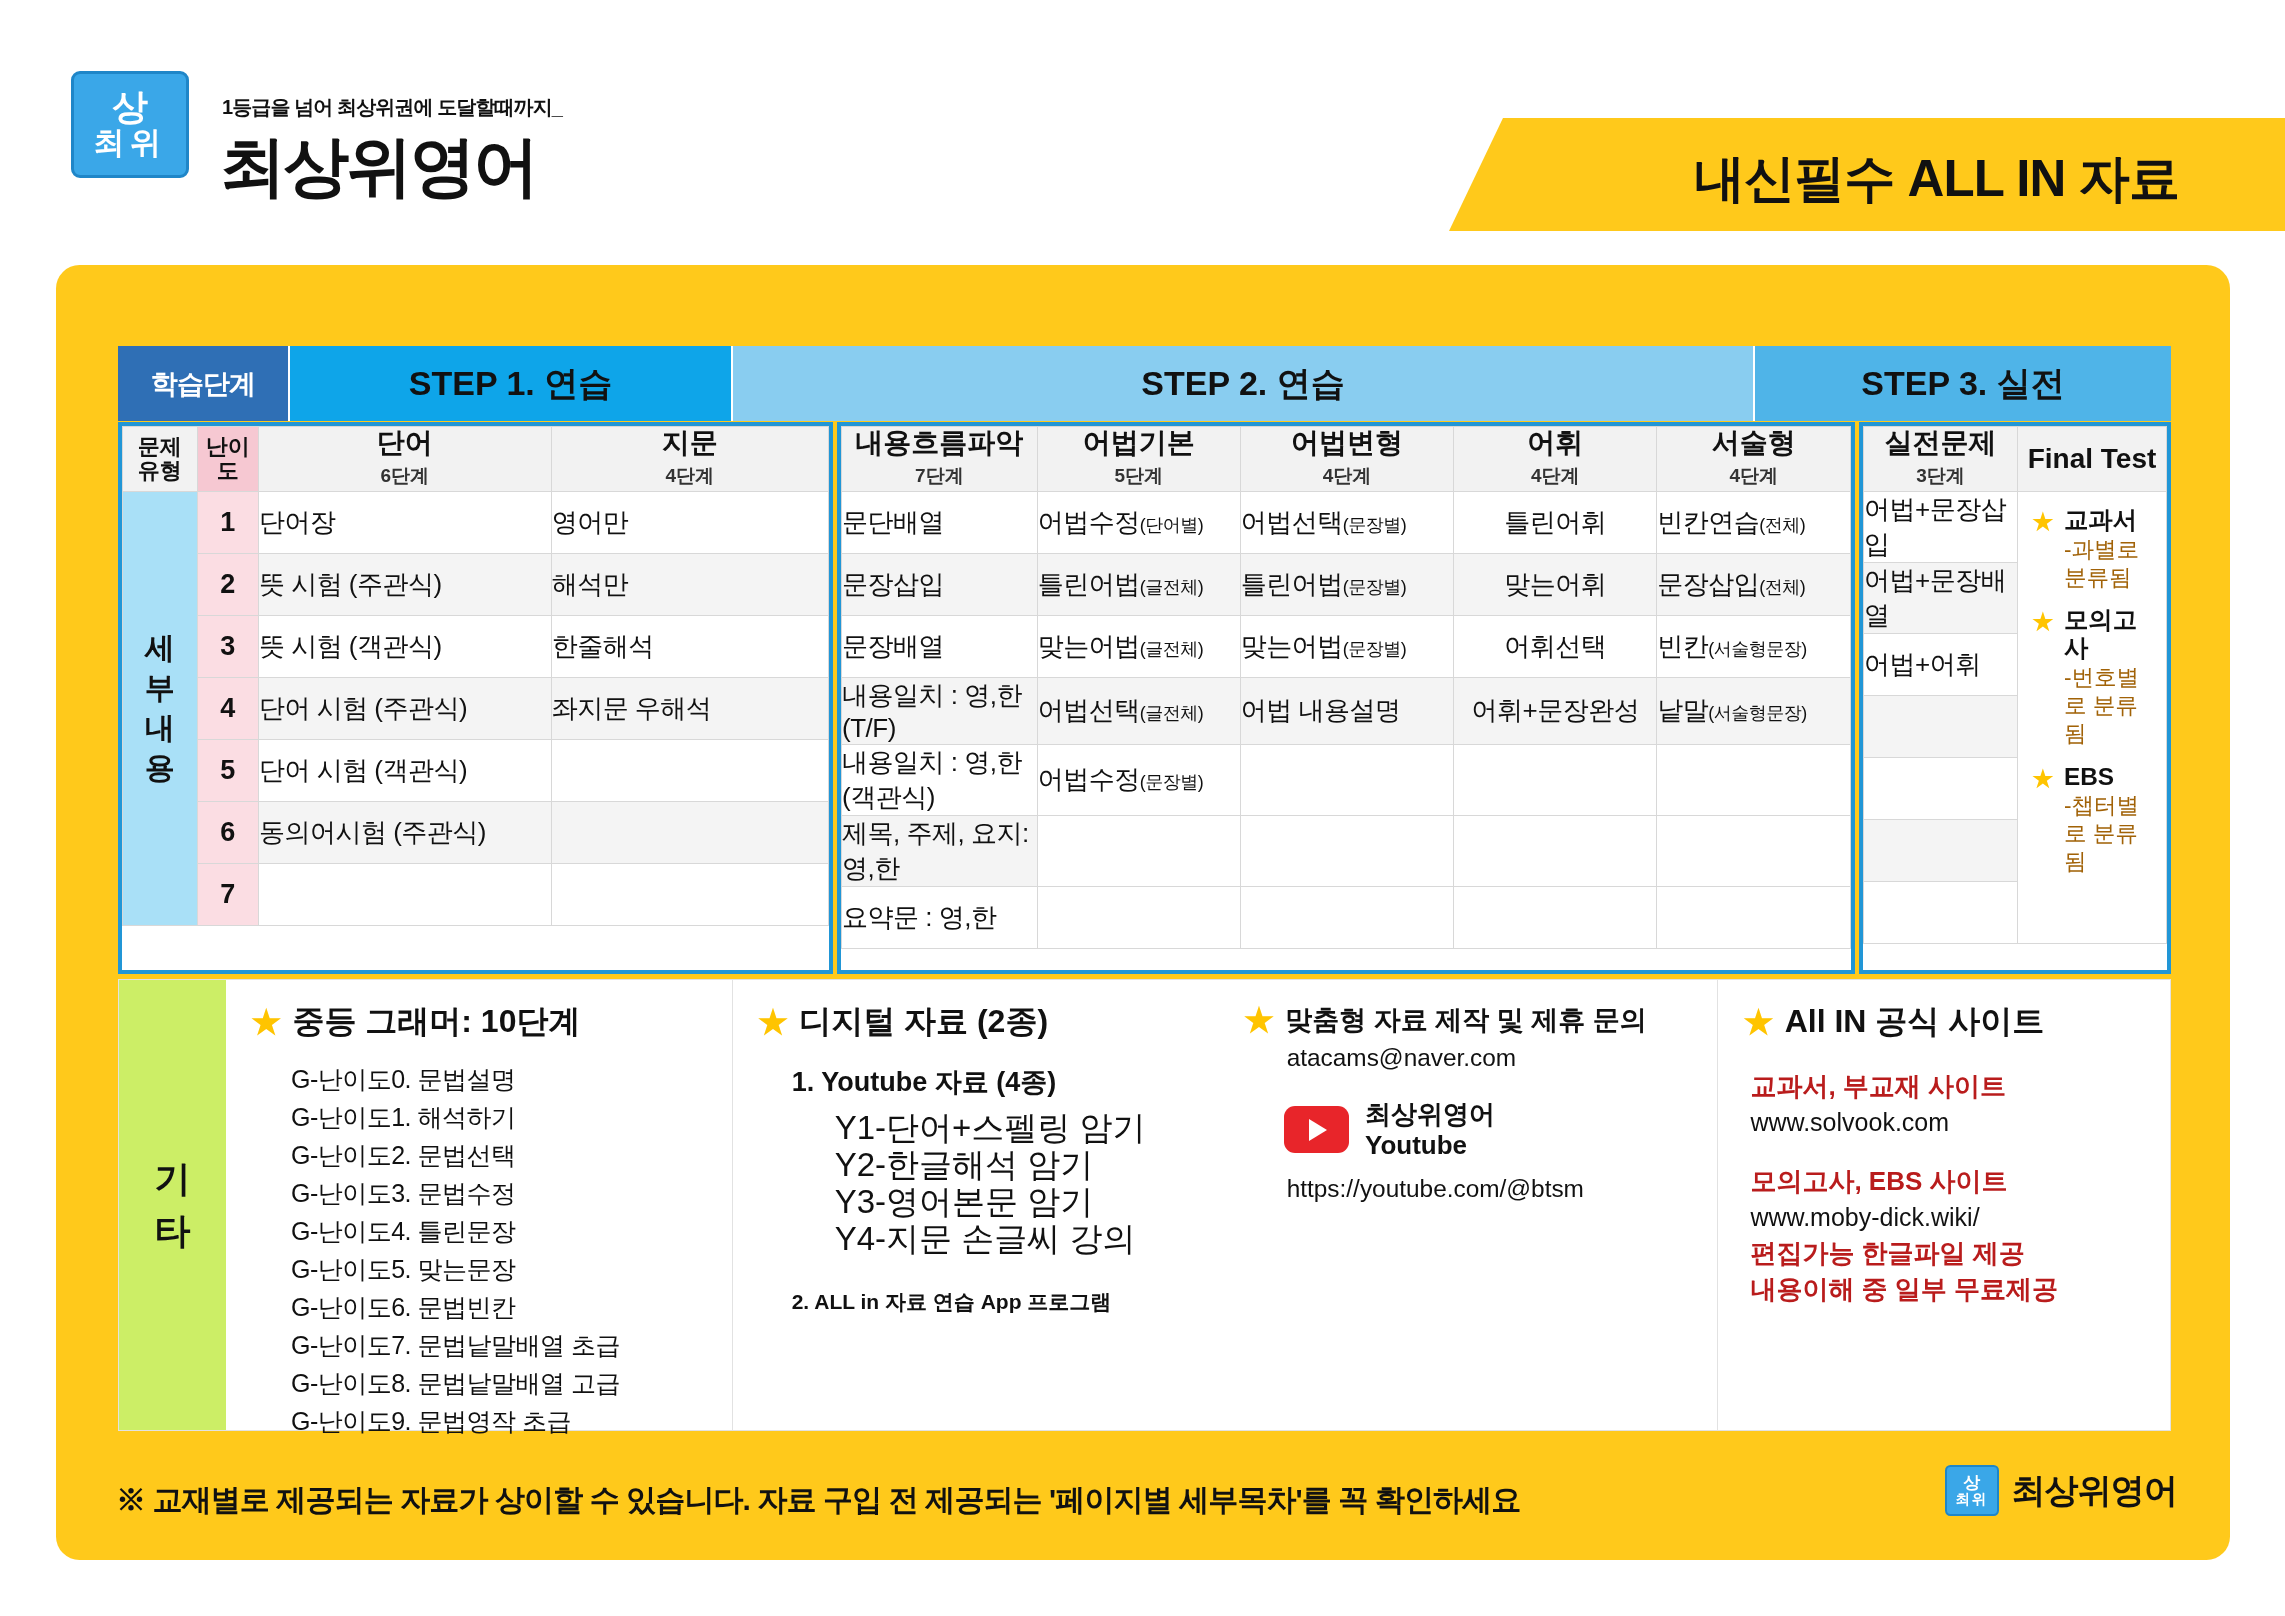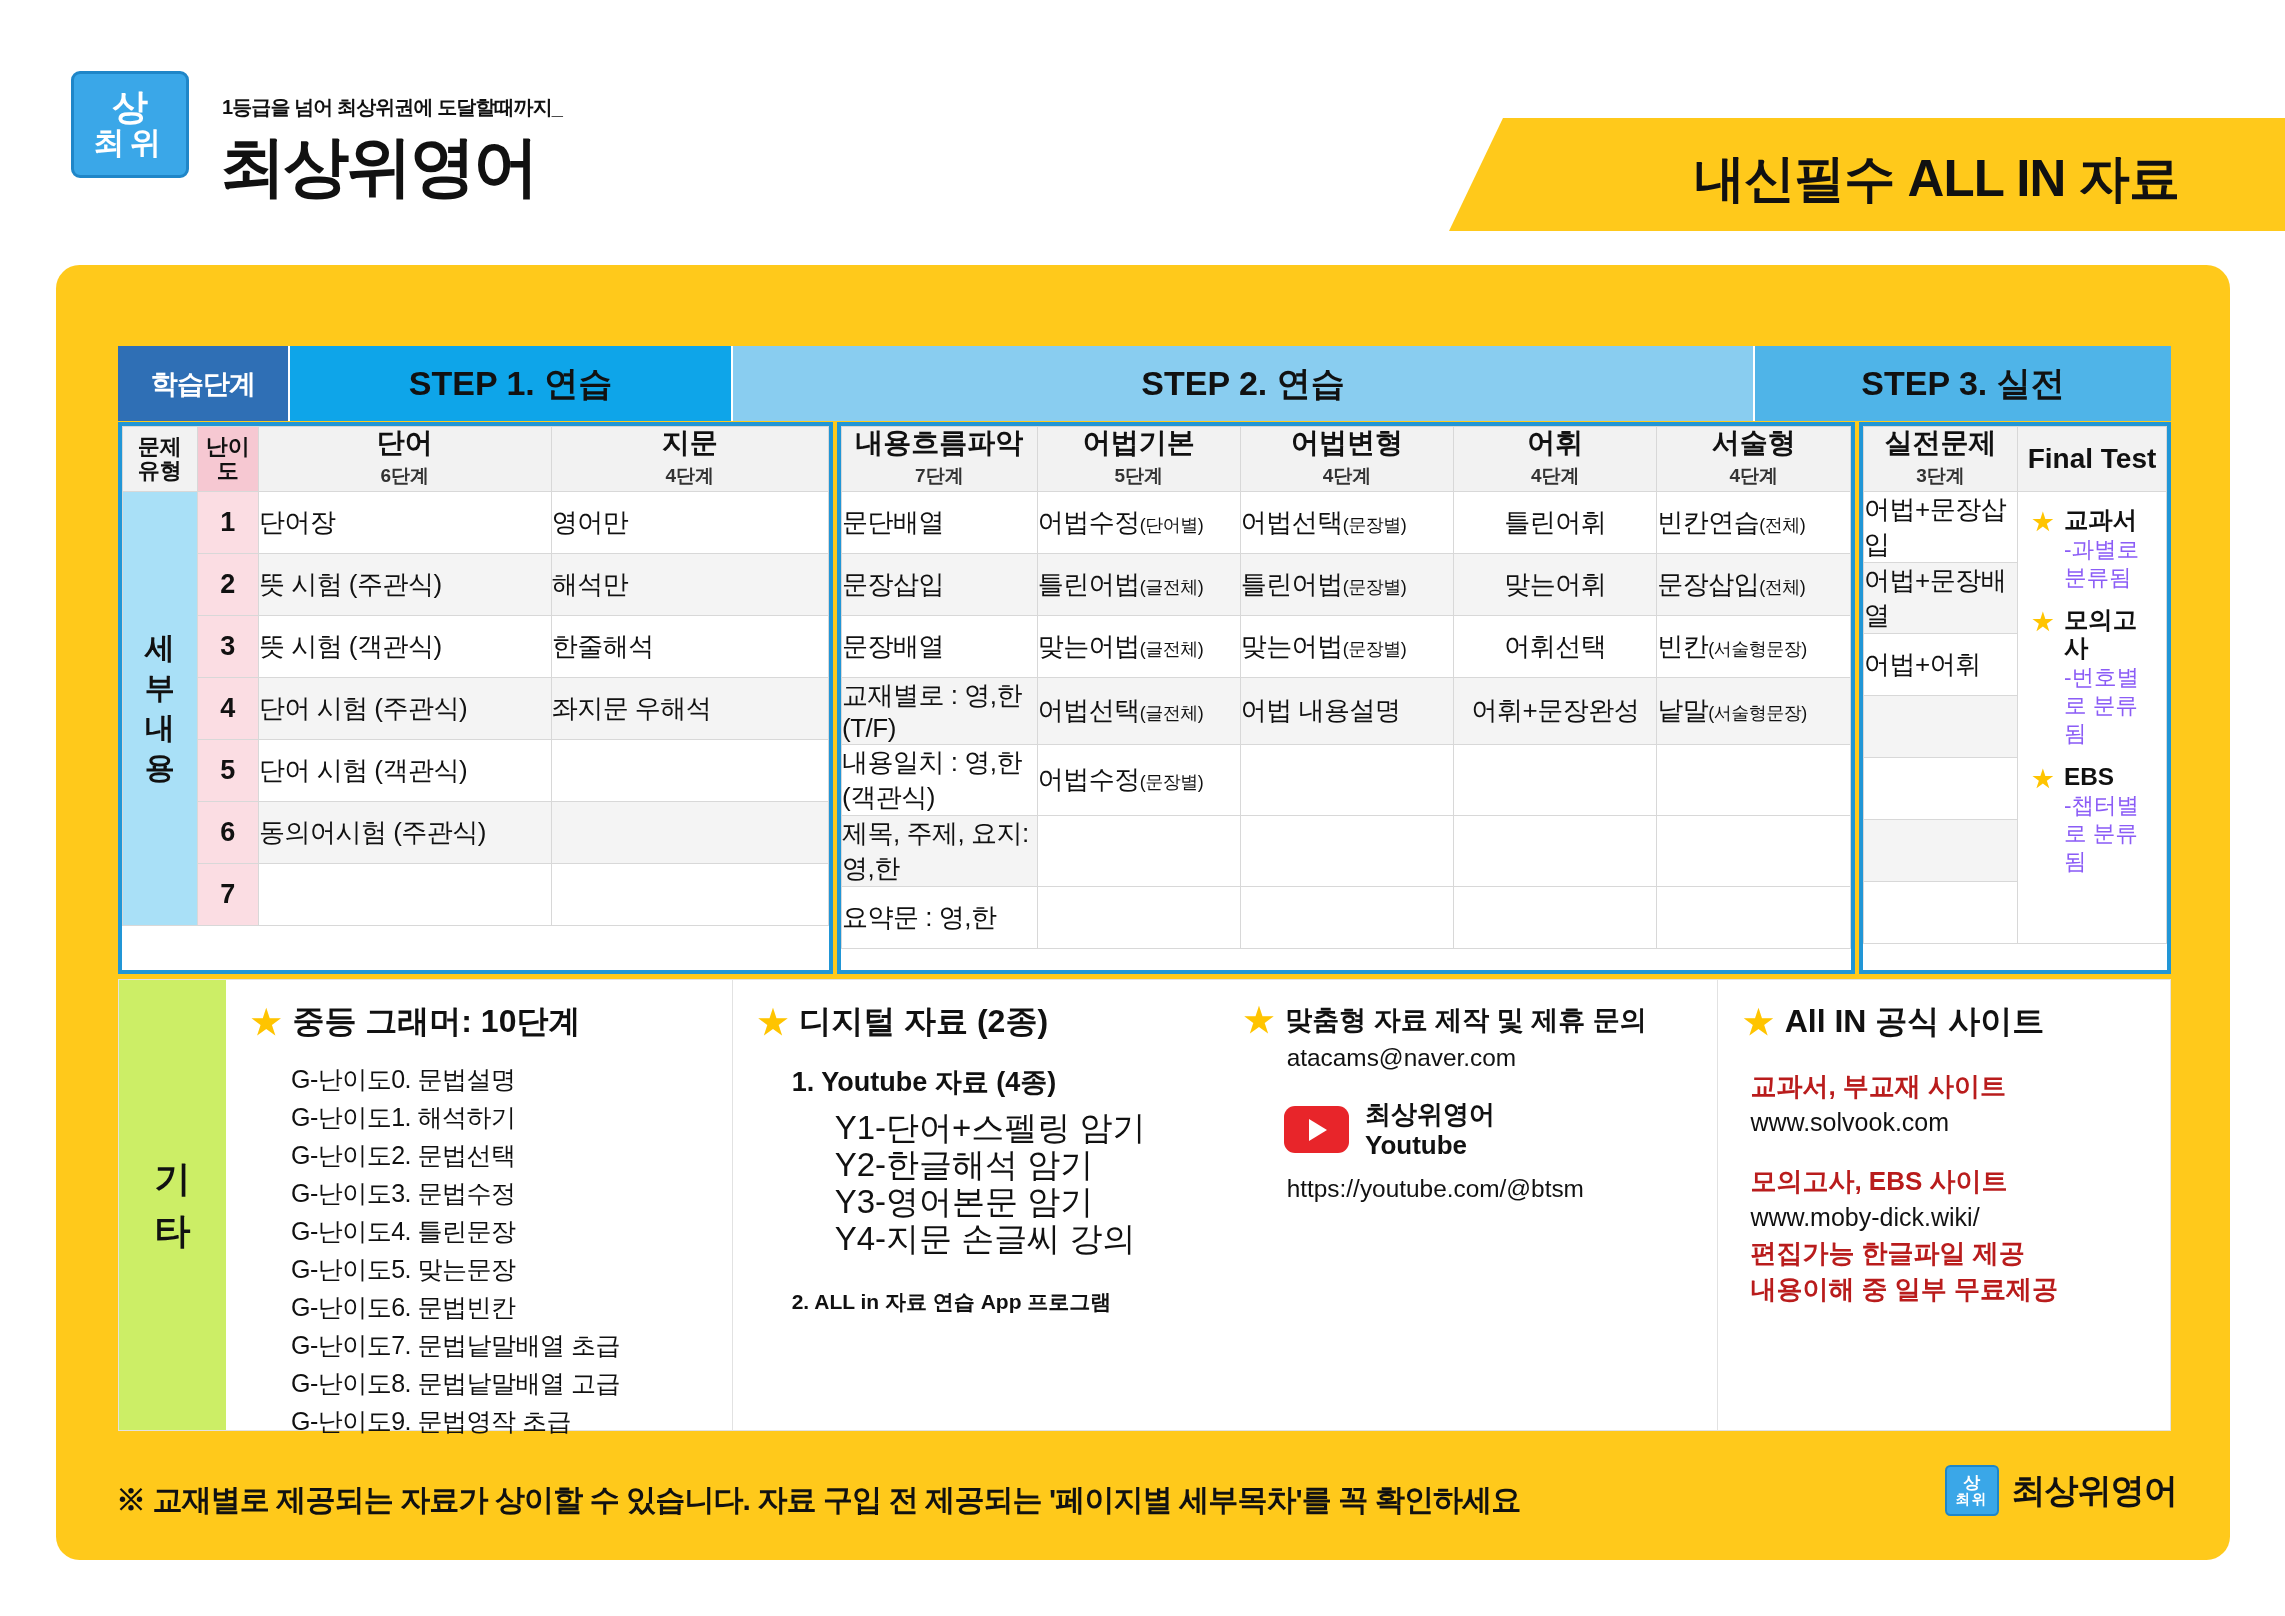--- a/index.html
+++ b/index.html
@@ -74,21 +74,21 @@
   .blue-side {
     background:#a9e0f7; width:68px; text-align:center; font-weight:bold; font-size:30px; color:#111;
     line-height:40px;
   }
   .pink-num { background:#fbdde3; width:56px; text-align:center; font-weight:bold; font-size:27px; color:#111; }
   .pink-hdr { background:#f6c8d2; width:56px; text-align:center; font-weight:bold; font-size:22px; color:#111; line-height:23.5px; padding:5.4px 1.8px;}
 
   .star { color:#FFC400; font-size:27px; }
   .ft-row { display:flex; align-items:flex-start; gap:9px; padding:9px 12.7px 5.4px 12.7px; }
   .ft-row .txt { font-size:24.4px; font-weight:bold; color:#111; line-height:28px; }
-  .ft-row .txt .d { display:block; font-weight:normal; font-size:22.6px; color:#8b5cf6; margin-top:1.8px;}
+  .ft-row .txt .d { display:block; font-weight:normal; font-size:22.6px; color:#a16207; margin-top:1.8px;}
 
   
   .bottom { position:absolute; left:118px; top:979px; width:2053px; height:452px; background:#fff; border:0.9px solid #e2e2e2; display:flex; }
   .bt-label { width:107px; background:#ccee66; display:flex; align-items:center; justify-content:center; }
   .bt-label span { font-size:36px; font-weight:bold; color:#111; line-height:52px; text-align:center; }
   .bt-col1 { width:507px; padding:20px 9px 9px 25px; border-right:0.9px solid #e2e2e2;}
   .bt-col2 { width:986px; padding:20px 9px 9px 25px; border-right:0.9px solid #e2e2e2; position:relative;}
   .bt-col3 { width:452px; padding:20px 9px 9px 25px; }
 
   .sec-title { display:flex; align-items:center; gap:11px; font-size:32px; font-weight:bold; color:#111; }
@@ -253,21 +253,21 @@
           <td class="cell shade"><span>문장삽입</span><span class="sm">(전체)</span></td>
         </tr>
         <tr>
           <td class="cell">문장배열</td>
           <td class="cell"><span>맞는어법</span><span class="sm">(글전체)</span></td>
           <td class="cell"><span>맞는어법</span><span class="sm">(문장별)</span></td>
           <td class="cell center">어휘선택</td>
           <td class="cell"><span>빈칸</span><span class="sm">(서술형문장)</span></td>
         </tr>
         <tr>
-          <td class="cell shade">교재별로 : 영,한(T/F)</td>
+          <td class="cell shade">내용일치 : 영,한(T/F)</td>
           <td class="cell shade"><span>어법선택</span><span class="sm">(글전체)</span></td>
           <td class="cell shade"><span>어법 내용설명</span></td>
           <td class="cell center shade">어휘+문장완성</td>
           <td class="cell shade"><span>낱말</span><span class="sm">(서술형문장)</span></td>
         </tr>
         <tr>
           <td class="cell">내용일치 : 영,한(객관식)</td>
           <td class="cell"><span>어법수정</span><span class="sm">(문장별)</span></td>
           <td class="cell"></td>
           <td class="cell center"></td>

